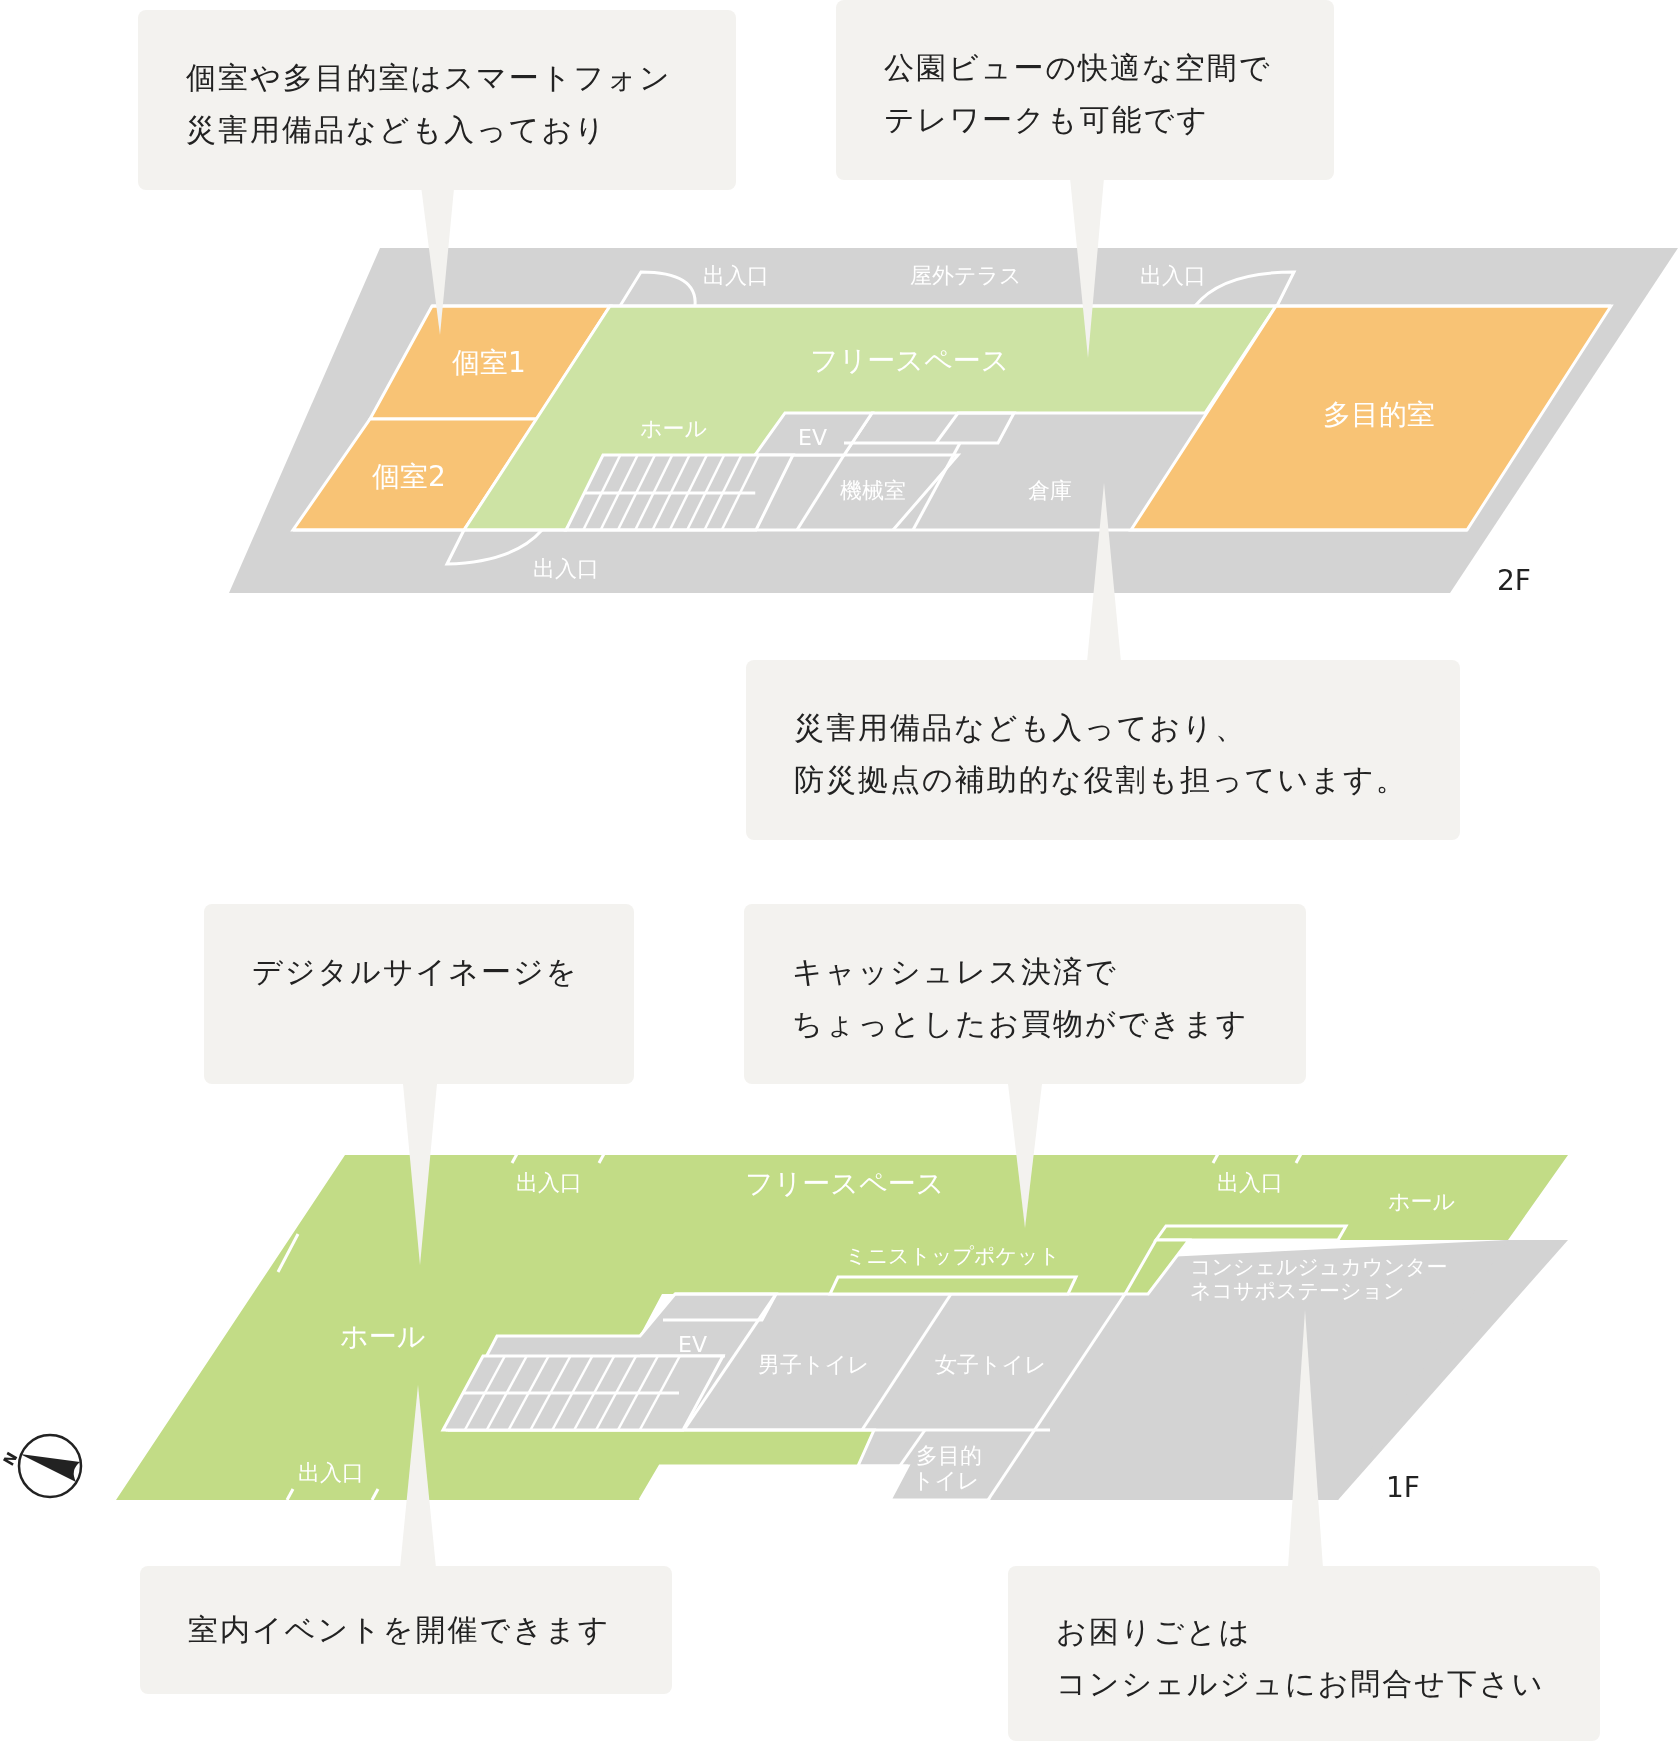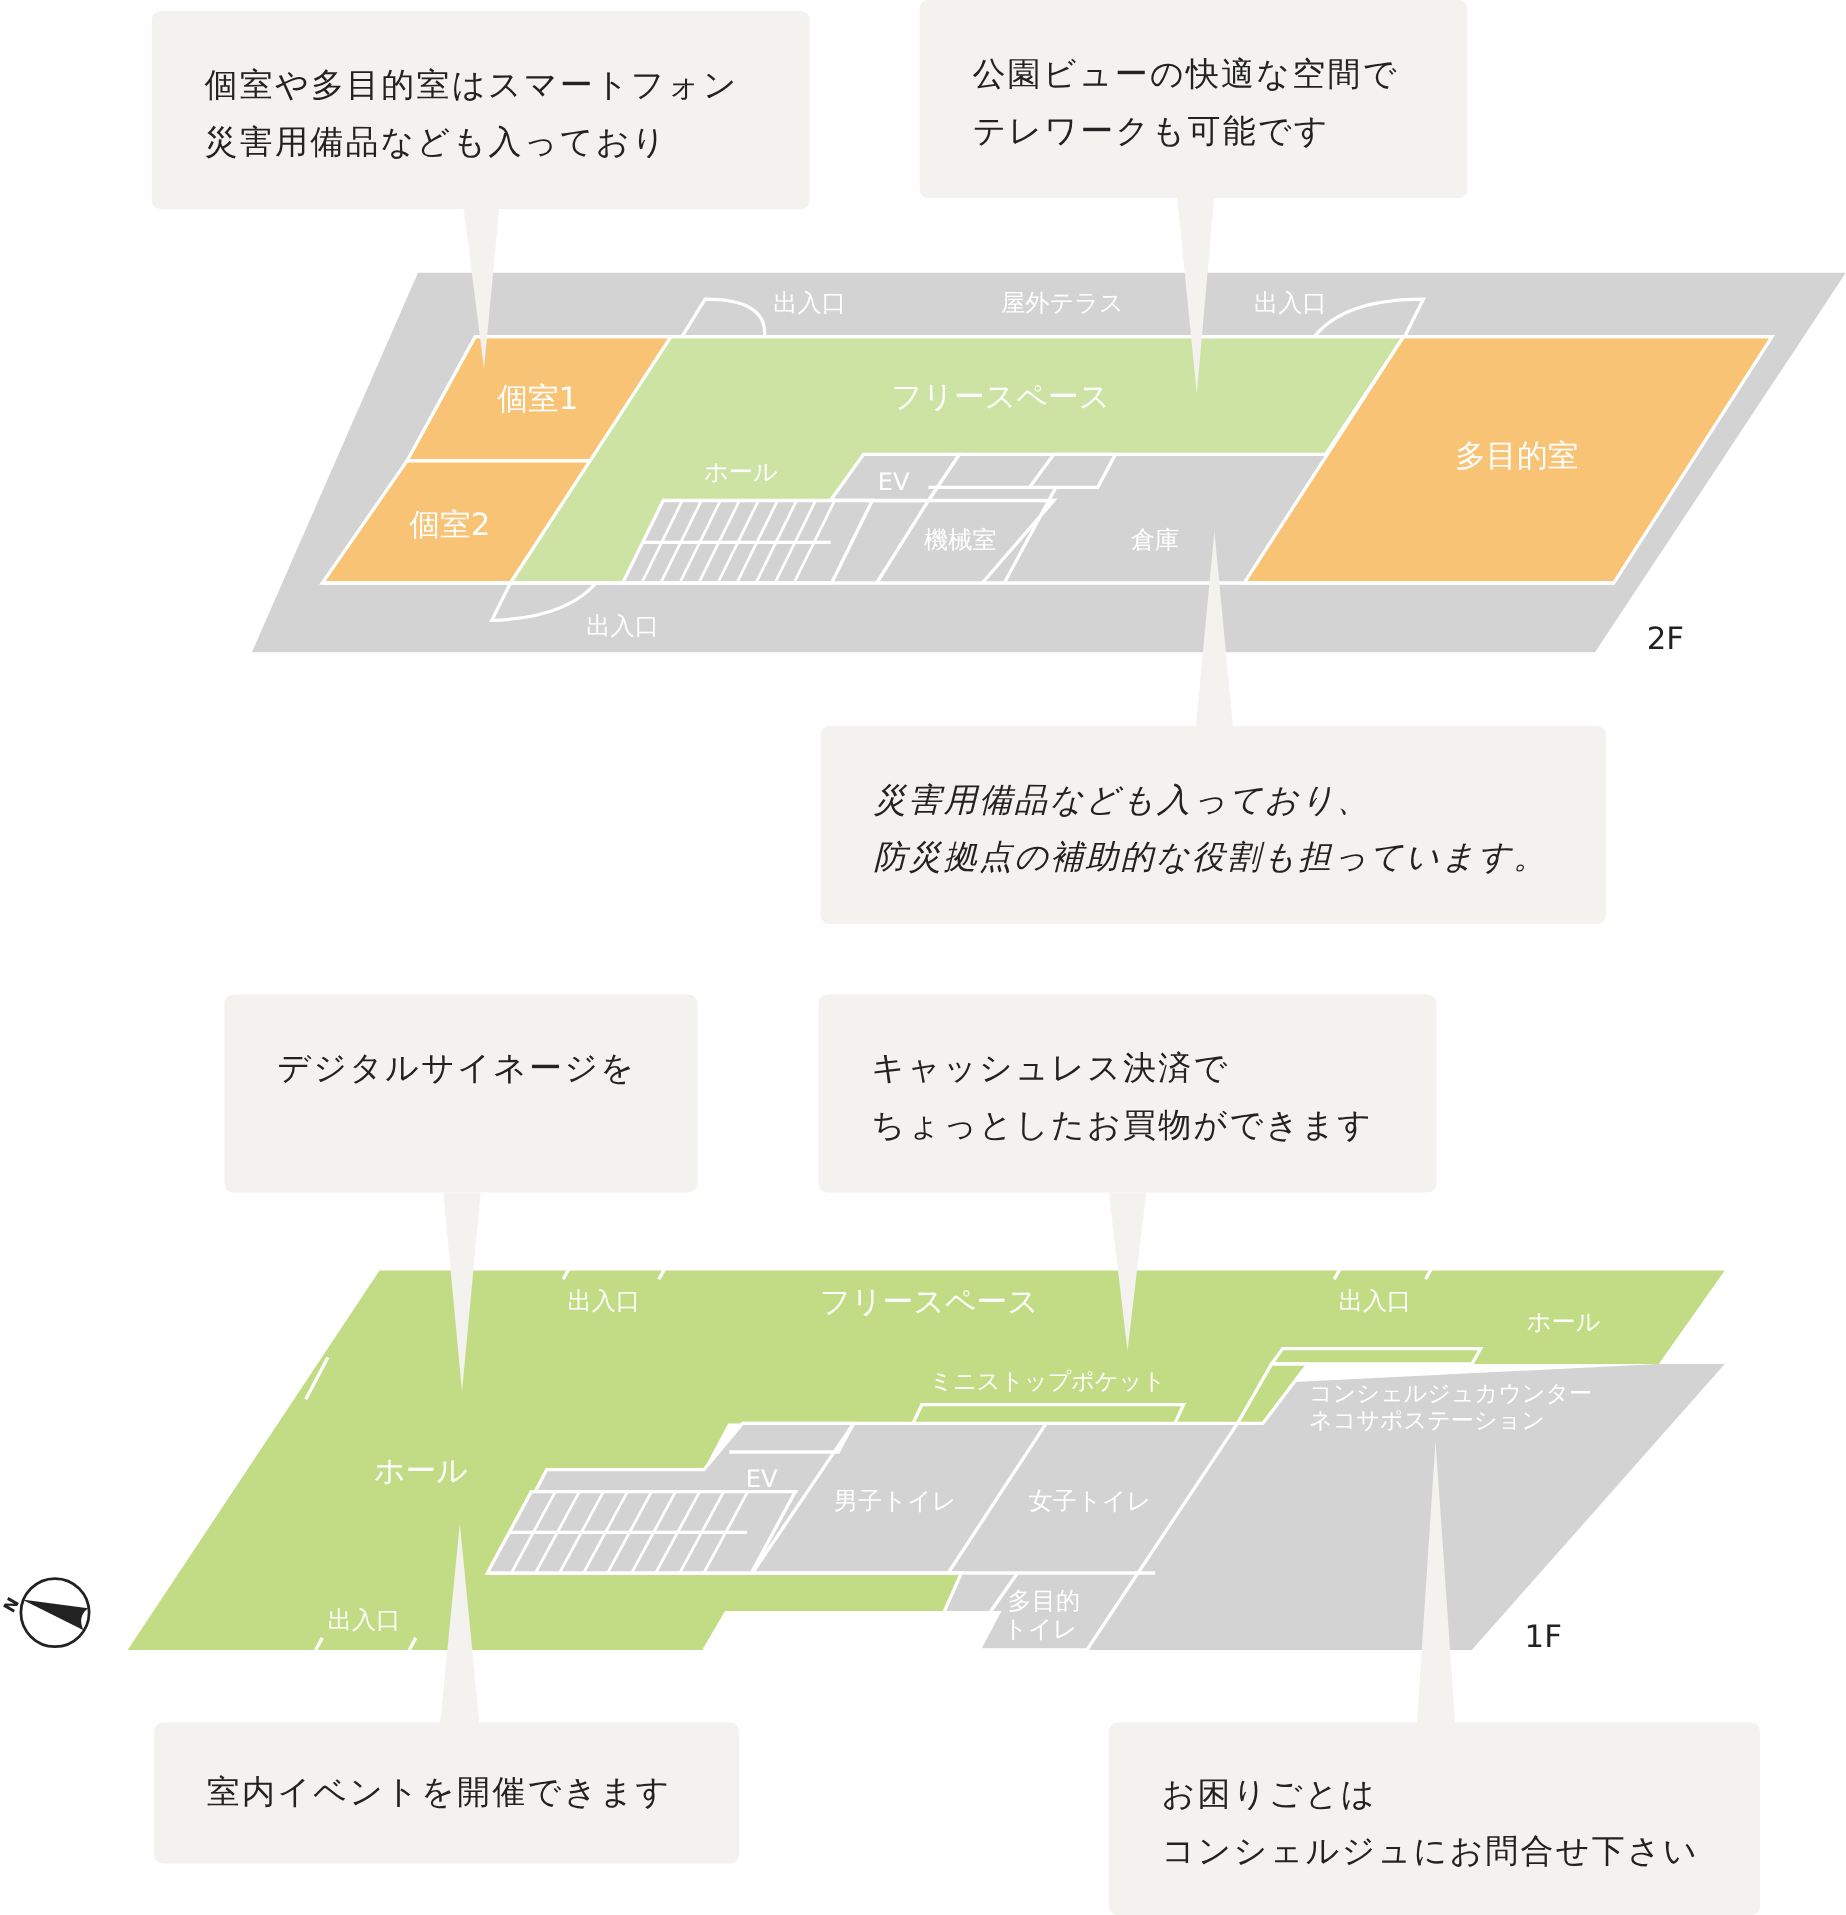--- a/index.html
+++ b/index.html
@@ -150,21 +150,21 @@
 </svg>
 
 <div class="callout" style="left:138px;top:0;width:598px;height:180px;padding:42px 0 0 48px;margin-top:10px;">
   <span class="line">個室や多目的室はスマートフォン</span>
   <span class="line">災害用備品なども入っており</span>
 </div>
 <div class="callout" style="left:836px;top:0;width:498px;height:180px;padding:42px 0 0 48px;">
   <span class="line">公園ビューの快適な空間で</span>
   <span class="line">テレワークも可能です</span>
 </div>
-<div class="callout" style="left:746px;top:660px;width:714px;height:180px;padding:42px 0 0 48px;font-style:italic;">
+<div class="callout" style="left:746px;top:660px;width:714px;height:180px;padding:42px 0 0 48px;">
   <span class="line">災害用備品なども入っており、</span>
   <span class="line">防災拠点の補助的な役割も担っています。</span>
 </div>
 <div class="callout" style="left:204px;top:904px;width:430px;height:180px;padding:42px 0 0 48px;">
   <span class="line">デジタルサイネージを</span>
 </div>
 <div class="callout" style="left:744px;top:904px;width:562px;height:180px;padding:42px 0 0 48px;">
   <span class="line">キャッシュレス決済で</span>
   <span class="line">ちょっとしたお買物ができます</span>
 </div>

